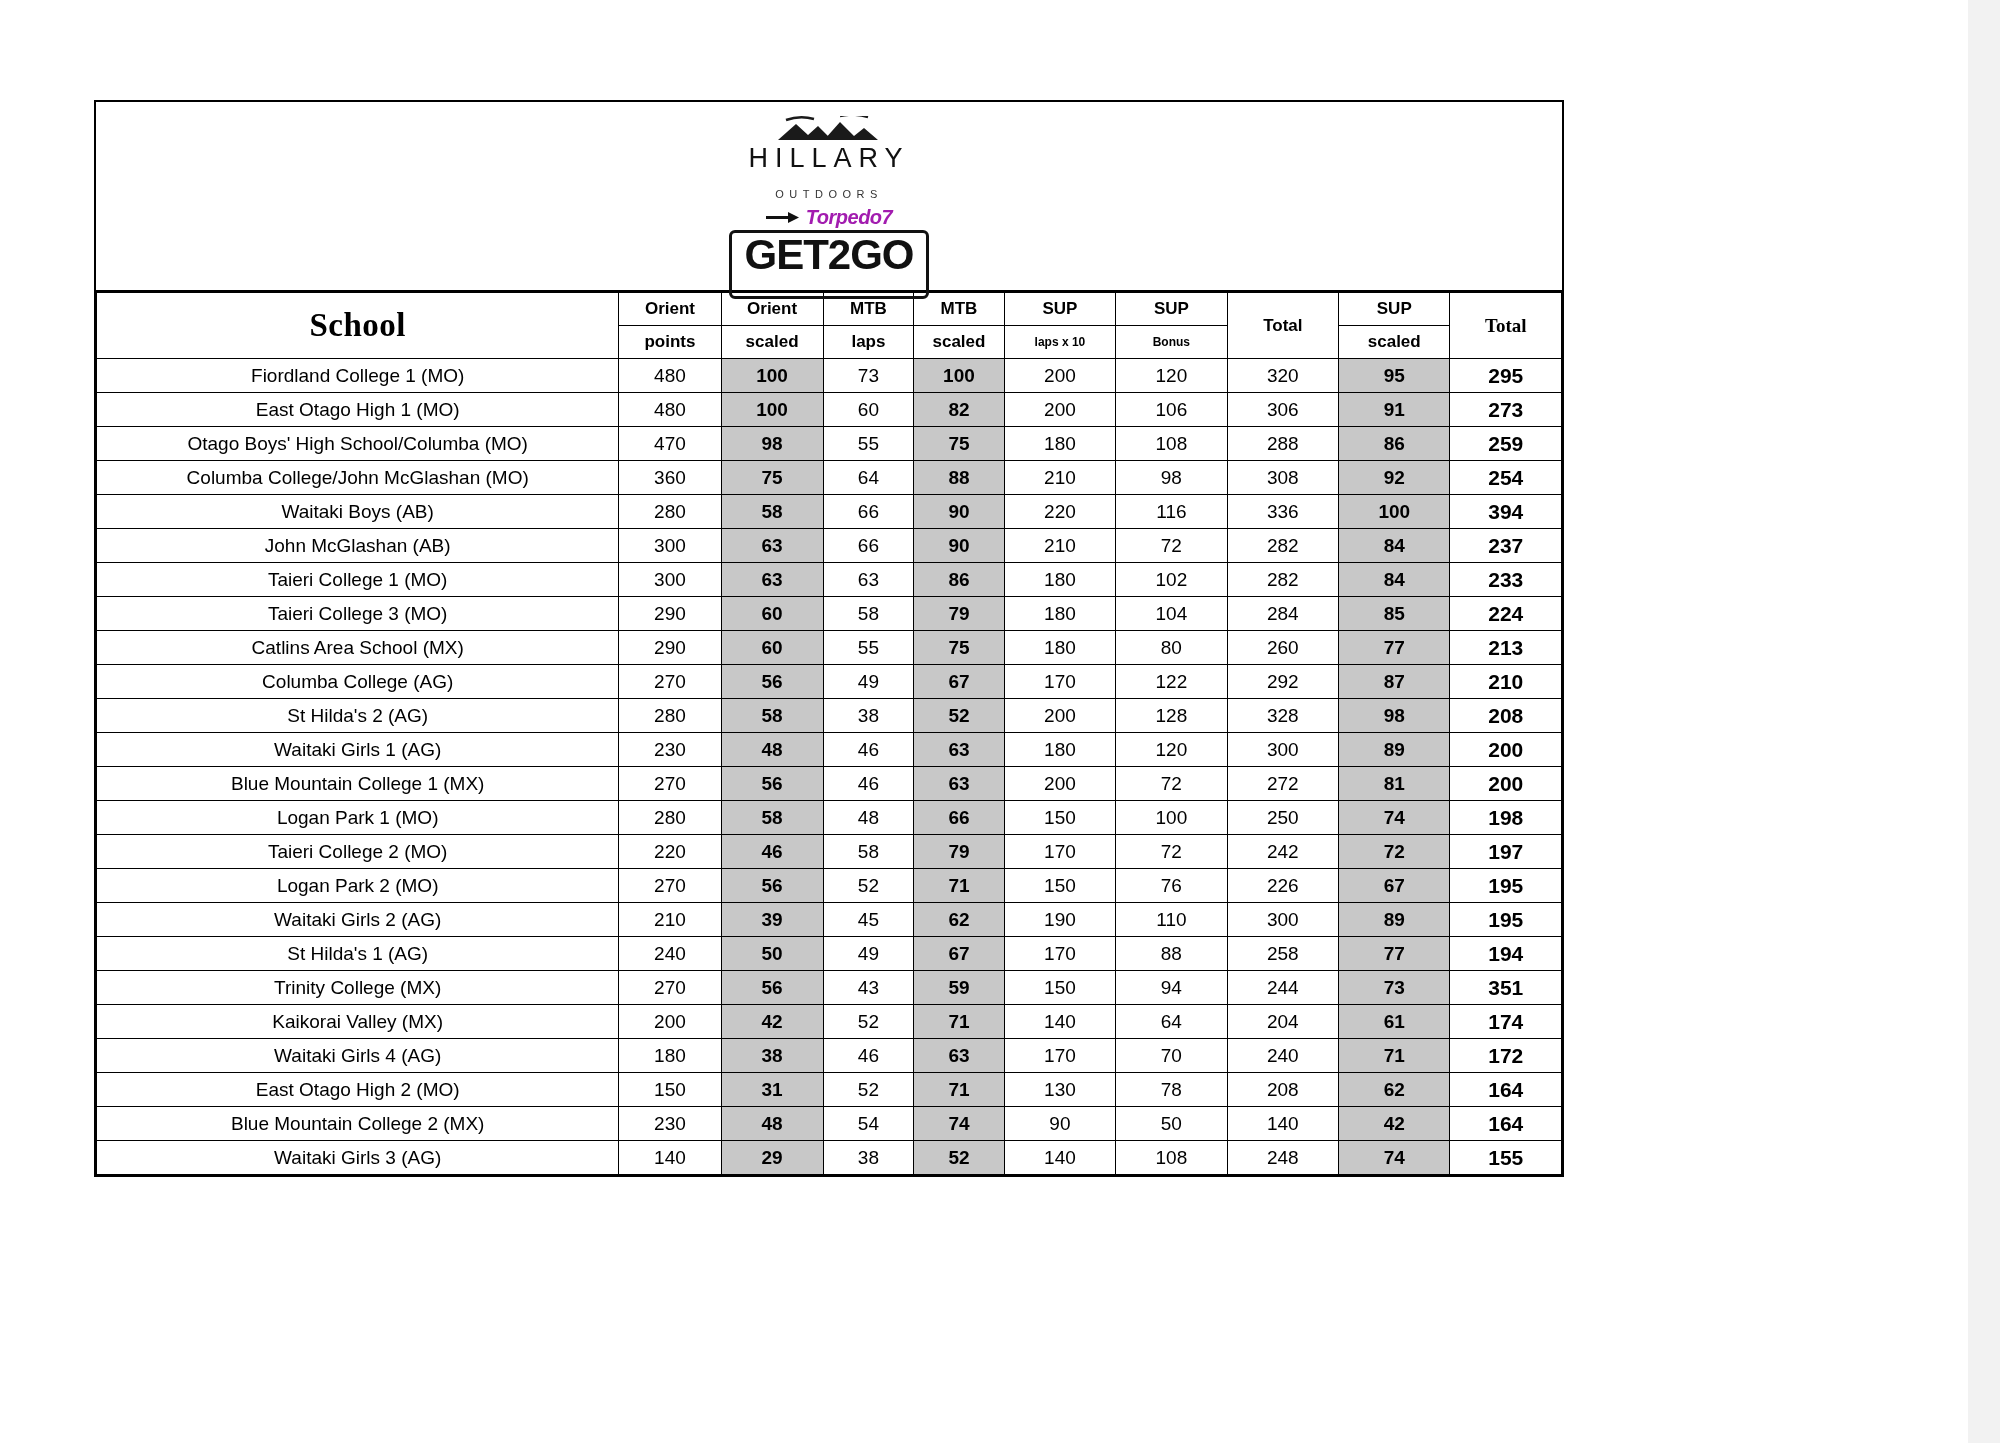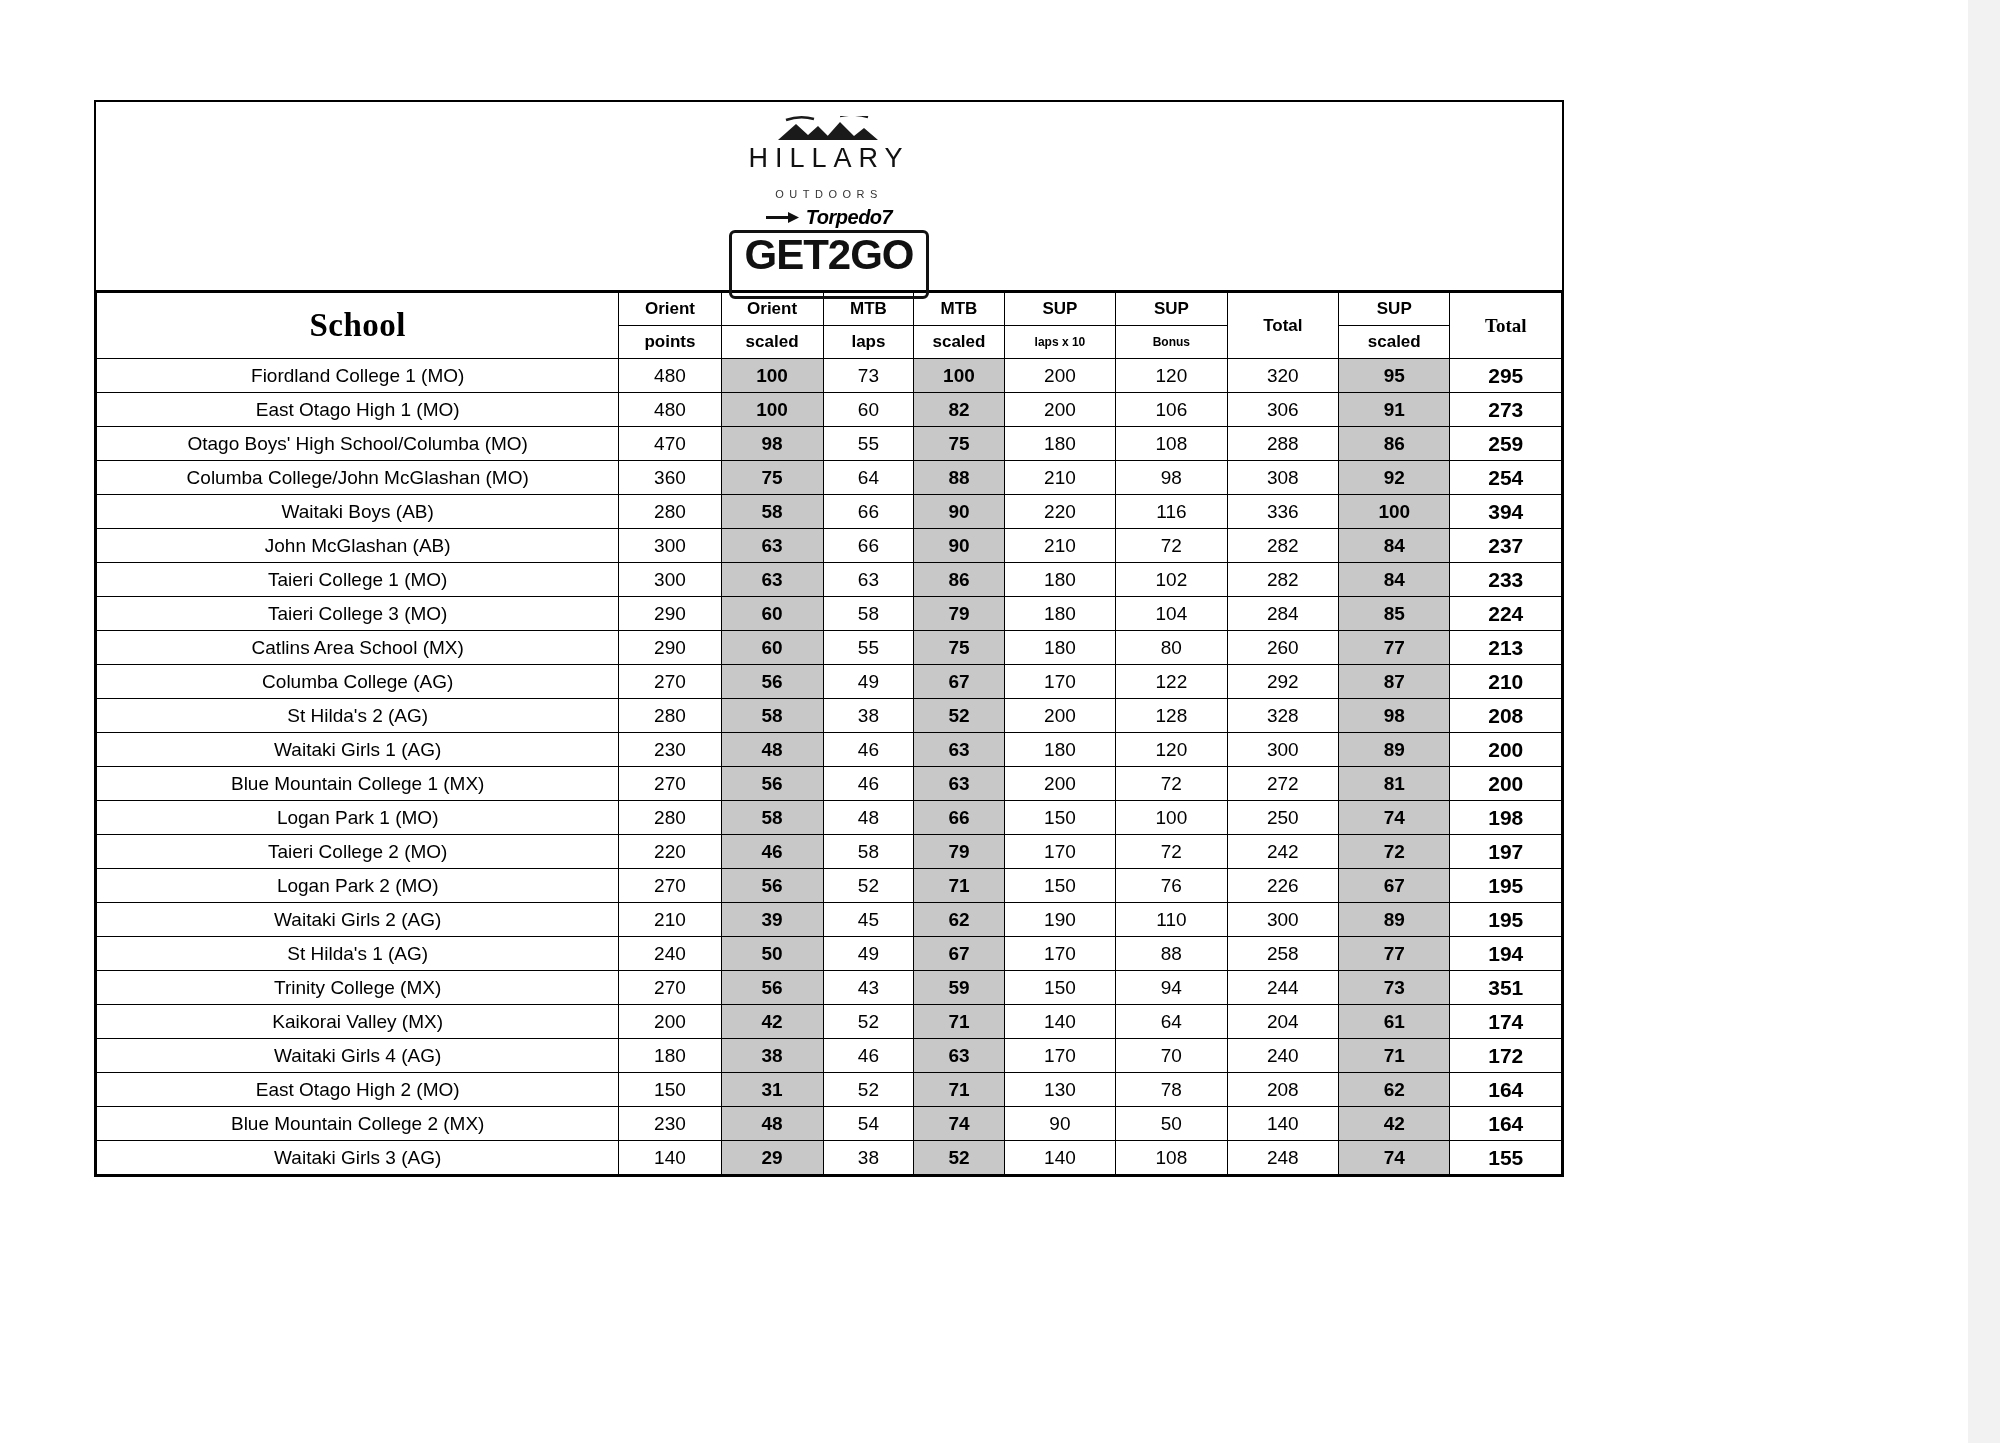--- a/index.html
+++ b/index.html
@@ -77,21 +77,21 @@
     justify-content: center;
     gap: 6px;
     margin-bottom: 1px;
   }
   .arrow-icon { display: block; }
   .logo-torpedo {
     font-size: 20px;
     font-weight: bold;
     font-style: italic;
     letter-spacing: -0.5px;
-    color: #000000;
+    color: #a21caf;
   }
   .logo-g2g-wrap {
     border: 3px solid #111;
     border-radius: 6px;
     padding: 1px 12px 20px;
     display: inline-block;
   }
   .logo-g2g {
     font-size: 42px;
     font-weight: bold;

